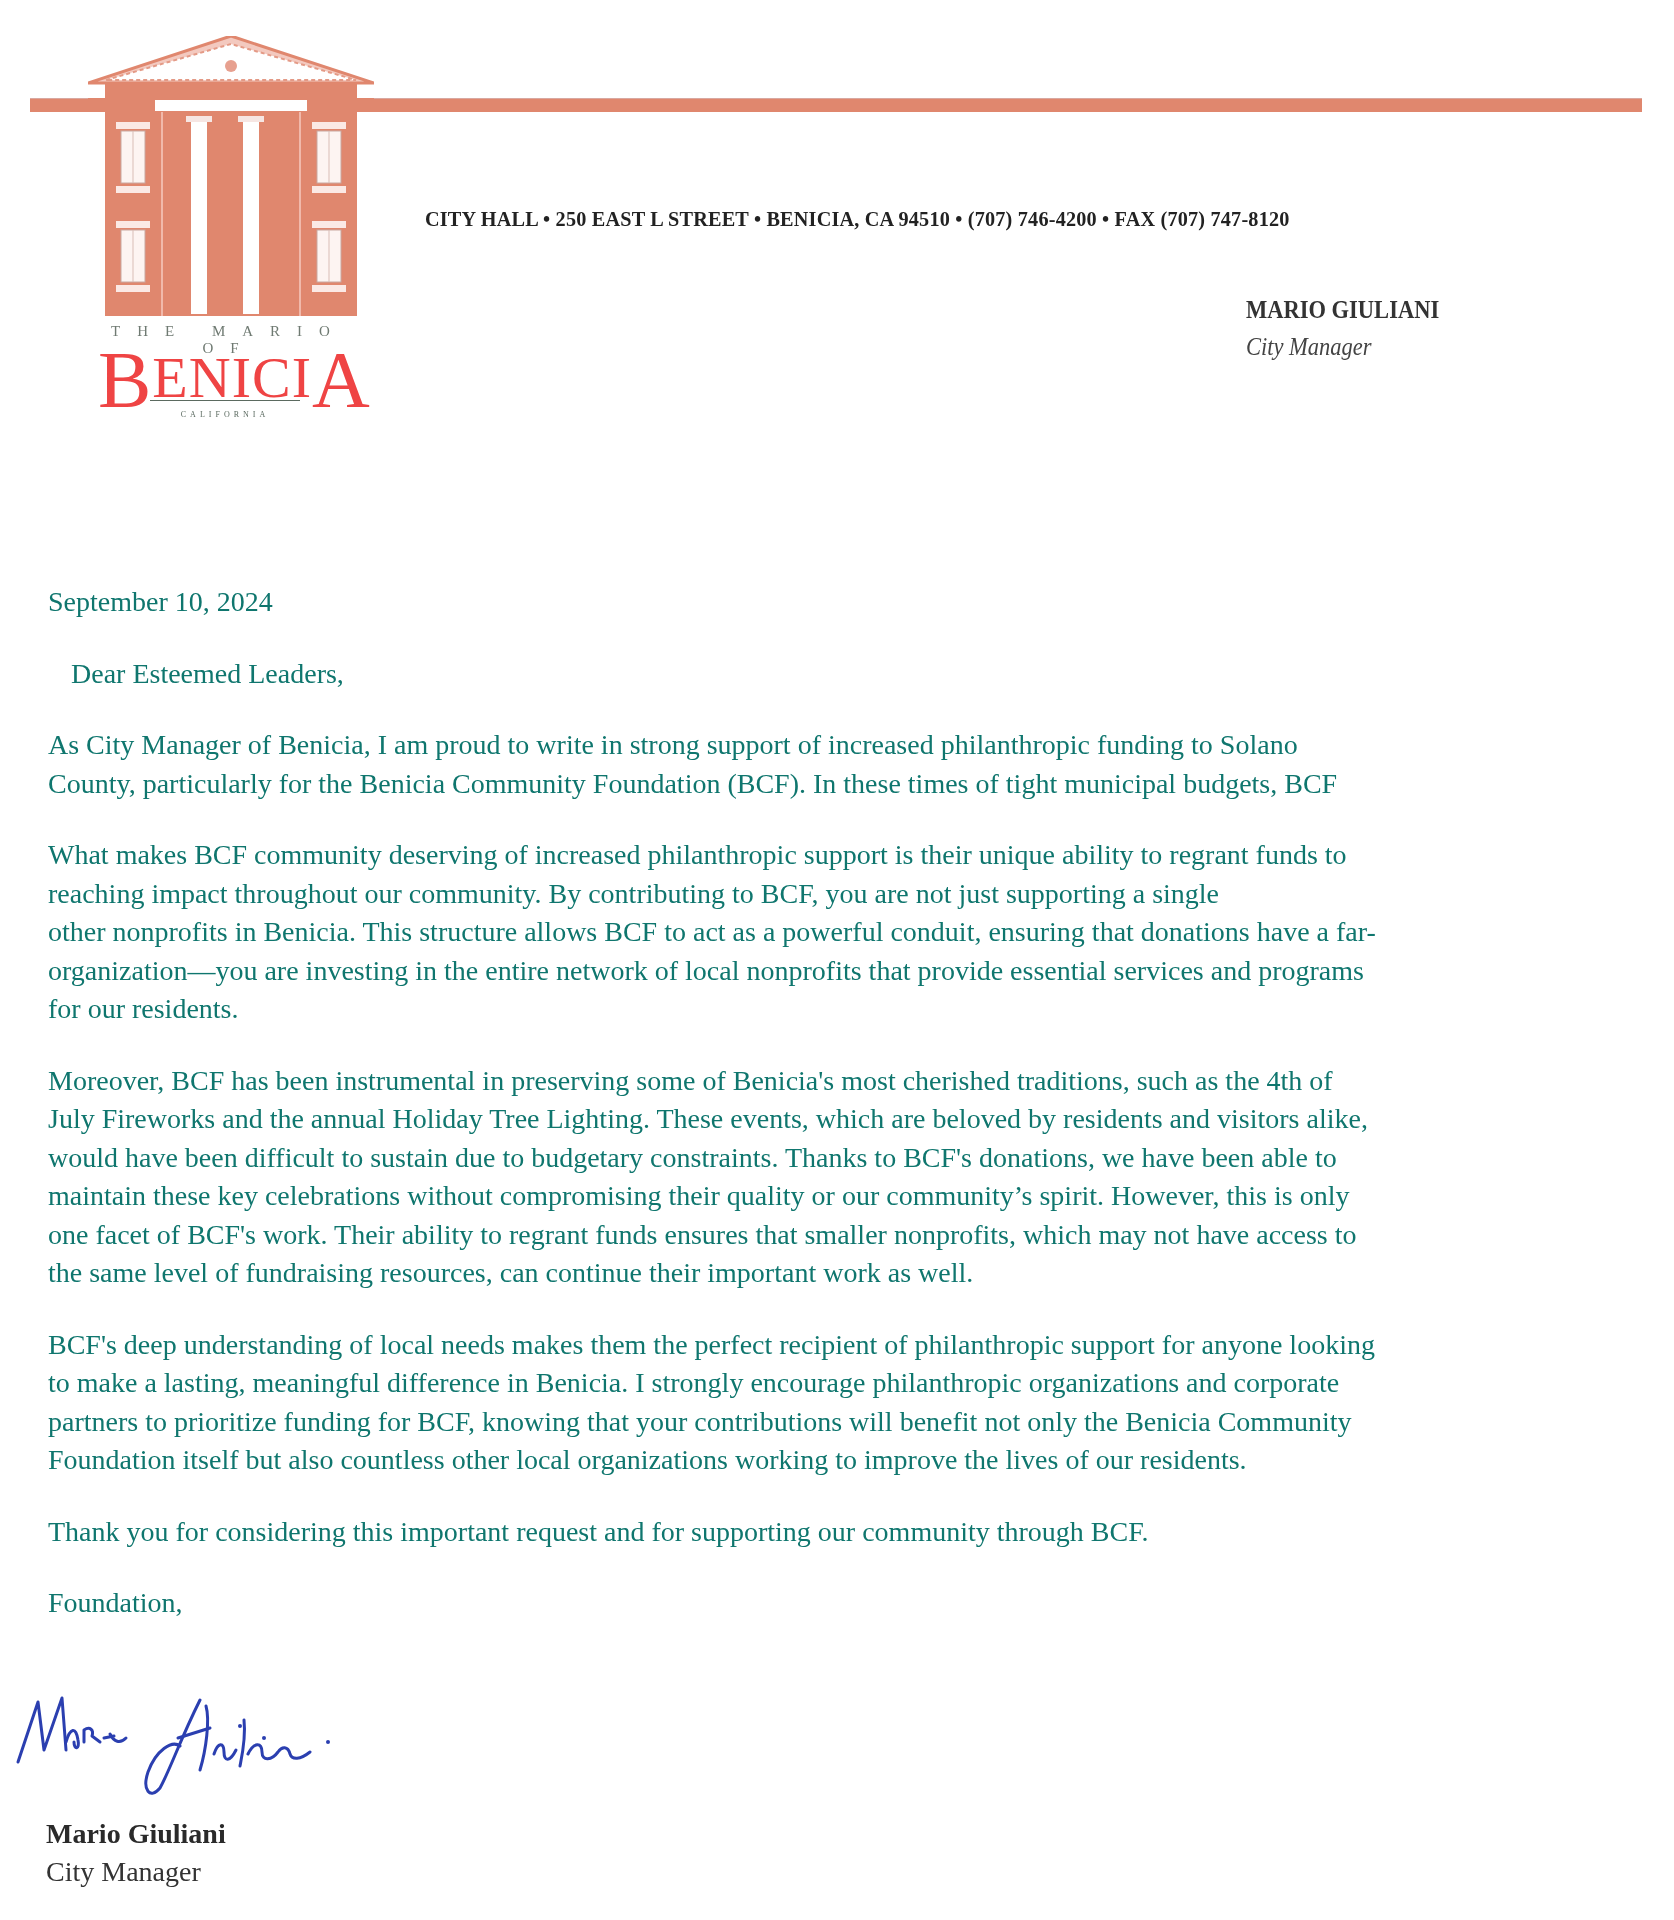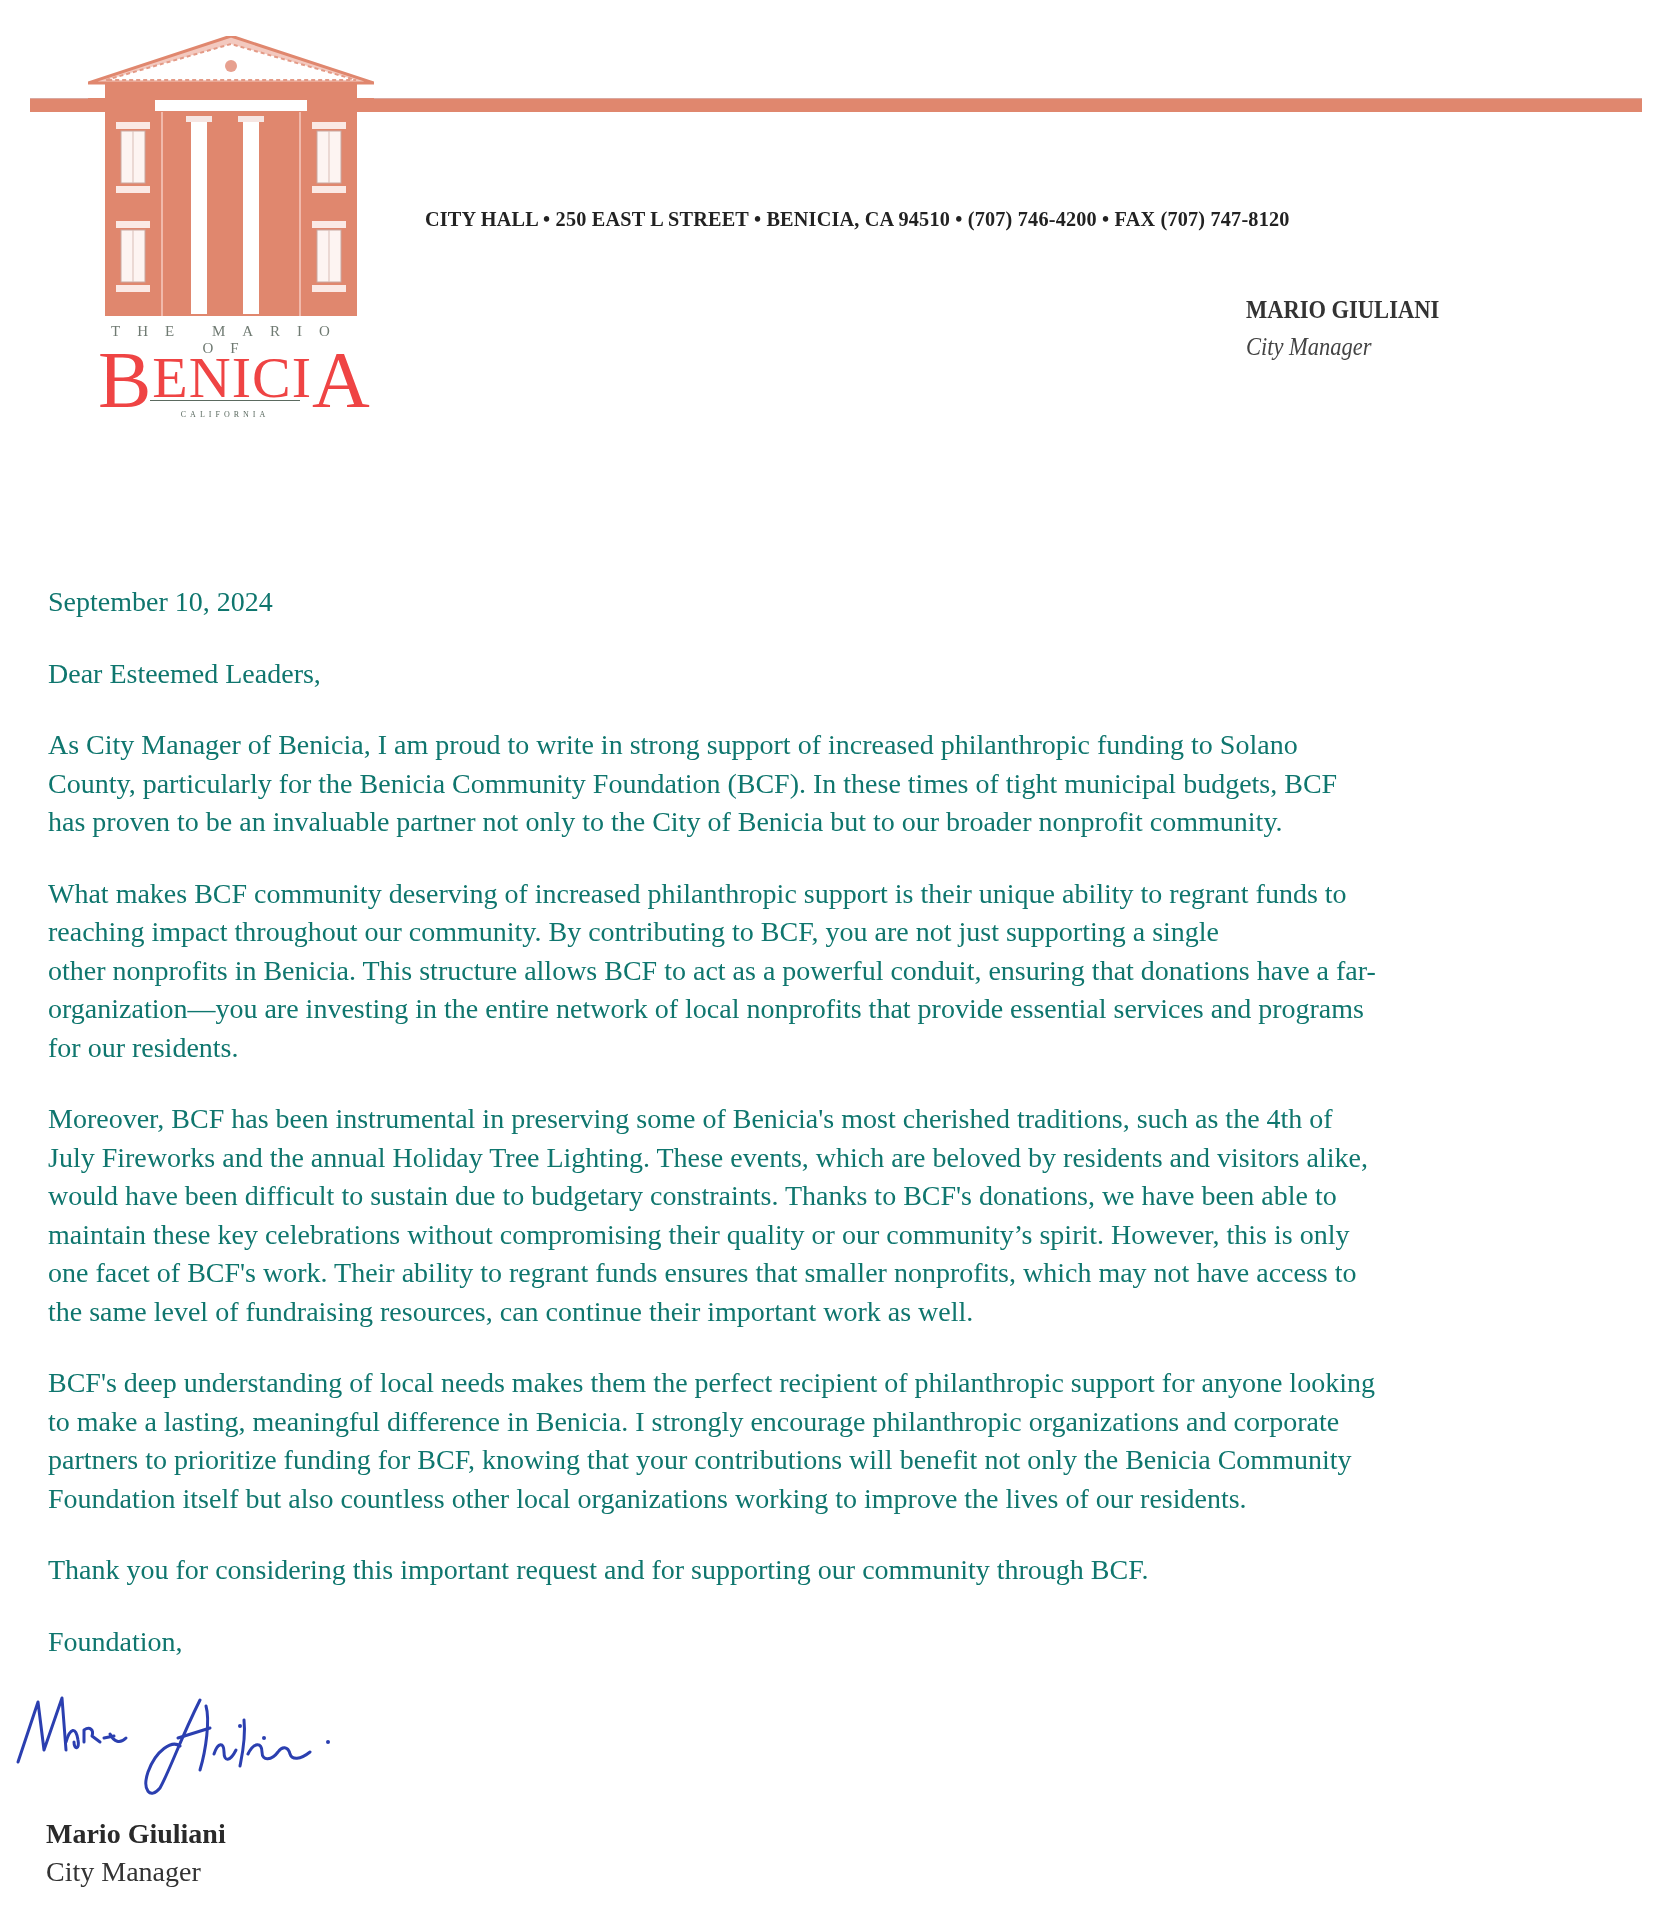--- a/index.html
+++ b/index.html
@@ -29,21 +29,21 @@
   #address { left: 425px; top: 206px; font-size: 22px; font-weight: bold; color: #222;
     letter-spacing: 0.2px; white-space: nowrap; transform: scaleX(0.92); transform-origin: left top; }
 
   #mgr-name { left: 1246px; top: 296px; font-size: 25px; font-weight: bold; color: #333; transform: scaleX(0.9); transform-origin: left top; }
   #mgr-title { left: 1246px; top: 333px; font-size: 25px; font-style: italic; color: #444; transform: scaleX(0.9); transform-origin: left top; }
 
   
   #letter { left: 48px; top: 583px; width: 1600px; font-size: 28px; line-height: 38.5px; color: #0f766e; }
   #letter p { margin: 0; }
   #letter .date { margin-bottom: 33px; }
-  #letter .salutation { margin-bottom: 33px; }
+  #letter .salutation { margin-bottom: 33px; margin-left: 23px; }
   #letter .para { margin-bottom: 33px; }
   #letter .line { display: block; white-space: nowrap; }
   #letter .closing { margin-top: 0; }
 
   #signature { left: 10px; top: 1680px; width: 390px; height: 140px; }
   #sig-name { left: 46px; top: 1818px; font-size: 28px; font-weight: bold; color: #2a2a2a; }
   #sig-title { left: 46px; top: 1856px; font-size: 28px; color: #333; }
 </style>
 </head>
 <body>
@@ -109,21 +109,20 @@
 <div id="mgr-name" class="abs">MARIO GIULIANI</div>
 <div id="mgr-title" class="abs">City Manager</div>
 
 <div id="letter" class="abs">
   <p class="date">September 10, 2024</p>
   <p class="salutation">Dear Esteemed Leaders,</p>
   <div id="paragraphs">
       <p class="para">
         <span class="line">As City Manager of Benicia, I am proud to write in strong support of increased philanthropic funding to Solano</span>
         <span class="line">County, particularly for the Benicia Community Foundation (BCF). In these times of tight municipal budgets, BCF</span>
-        <span class="line">has proven to be an invaluable partner not only to the City of Benicia but to our broader nonprofit community.</span>
       </p>
       <p class="para">
         <span class="line">What makes BCF community deserving of increased philanthropic support is their unique ability to regrant funds to</span>
         <span class="line">reaching impact throughout our community. By contributing to BCF, you are not just supporting a single</span>
         <span class="line">other nonprofits in Benicia. This structure allows BCF to act as a powerful conduit, ensuring that donations have a far-</span>
         <span class="line">organization—you are investing in the entire network of local nonprofits that provide essential services and programs</span>
         <span class="line">for our residents.</span>
       </p>
       <p class="para">
         <span class="line">Moreover, BCF has been instrumental in preserving some of Benicia's most cherished traditions, such as the 4th of</span>

